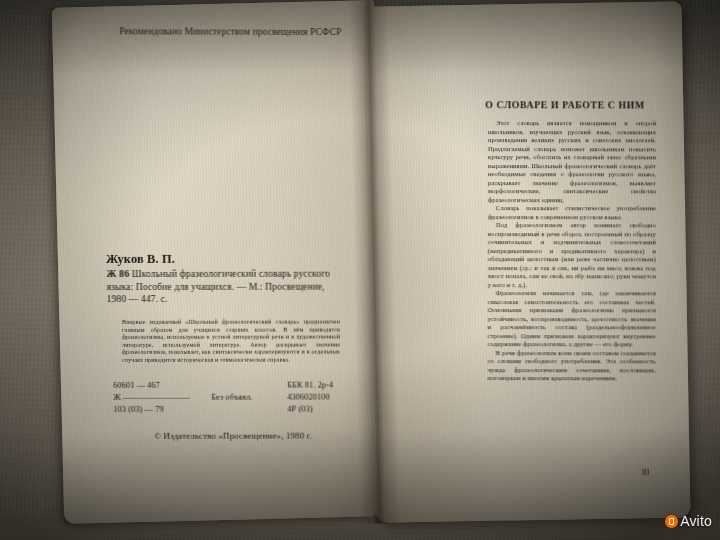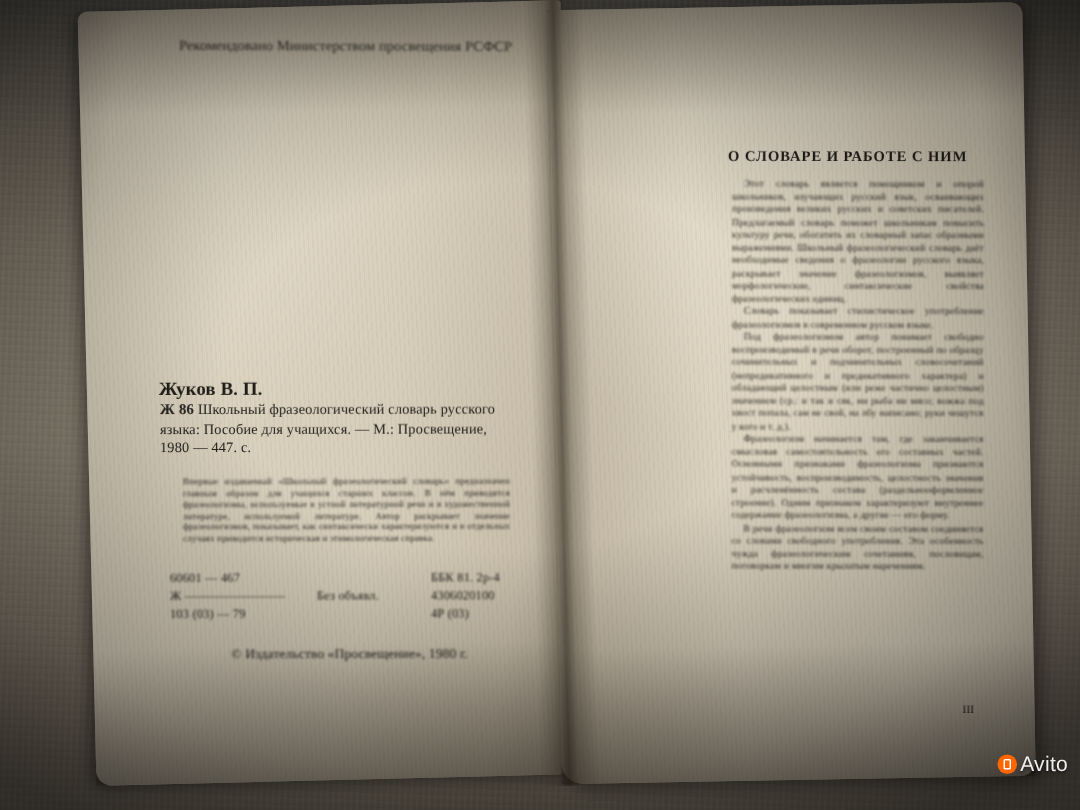--- a/index.html
+++ b/index.html
@@ -208,21 +208,21 @@
     left: 268px;
     top: 466px;
     font-size: 7.5px;
     transform: rotate(1.1deg);
   }
 
   
   .watermark {
     position: absolute;
     right: 8px;
-    bottom: 23px;
+    bottom: 11px;
     font-family: "Liberation Sans", sans-serif;
     font-size: 14px;
     color: rgba(255,255,255,.92);
     text-shadow: 0 1px 2px rgba(0,0,0,.55);
     letter-spacing: .2px;
   }
   .watermark .logo-dot {
     display: inline-block;
     width: 13px; height: 13px;
     border-radius: 50%;

